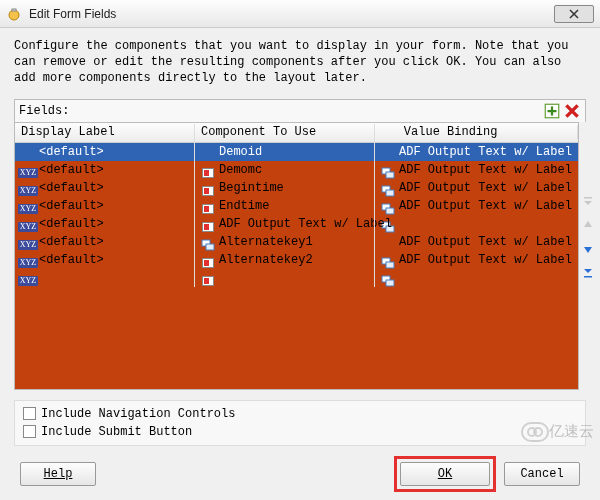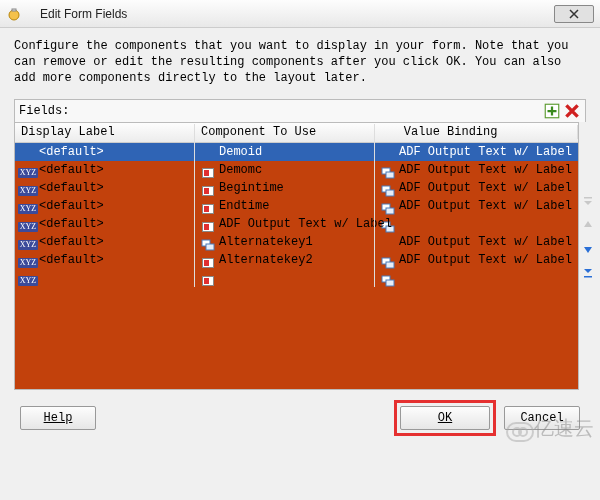--- a/index.html
+++ b/index.html
@@ -14,21 +14,21 @@
   }
   .titlebar {
     height: 28px;
     background: linear-gradient(#fdfdfd, #e8e8e8);
     border-bottom: 1px solid #ccc;
     display: flex;
     align-items: center;
     padding: 0 6px;
     justify-content: space-between;
   }
-  .titlebar .left { display: flex; align-items: center; gap: 18px; }
+  .titlebar .left { display: flex; align-items: center; gap: 7px; }
   .title-icon svg { width: 16px; height: 16px; display: block; }
   .title-text { color: #222; font-family: Tahoma, sans-serif; }
   .close-btn {
     width: 40px; height: 18px;
     background: #e1e1e1;
     border: 1px solid #888;
     border-radius: 2px;
     display: flex; align-items: center; justify-content: center;
     cursor: default;
   }
@@ -151,24 +151,24 @@
   .btn-group-right {
     display: flex; gap: 8px; align-items: center;
   }
   .ok-highlight {
     border: 3px solid #e53030;
     padding: 3px;
   }
   .watermark {
     position: absolute;
     right: 6px; bottom: 58px;
-    display: flex; align-items: flex-end; gap: 0;
+    display: flex; align-items: flex-start; gap: 0;
     opacity: 0.5;
     font-family: "Microsoft YaHei", sans-serif;
-    font-size: 20px; color: #888;
+    font-size: 15px; color: #888;
   }
   .watermark .wm-ico {
     width: 28px; height: 20px;
     border-radius: 10px; border: 2px solid #aaa;
     position: relative;
   }
   .watermark .wm-ico::before, .watermark .wm-ico::after {
     content: ""; position: absolute; width: 6px; height: 6px;
     border: 2px solid #aaa; border-radius: 50%; top: 3px;
   }
@@ -399,20 +399,30 @@
         </span>
       <span class="arr">
           <svg viewBox="0 0 14 14">
             <path d="M7 3 L3 7 L11 7 Z" fill="#2a6fd6" transform="rotate(180 7 5)"></path>
             <rect x="3" y="10" width="8" height="1.5" fill="#2a6fd6"></rect>
           </svg>
         </span>
     </div>
   </div>
 
+  <div class="checks">
+    <div class="chk-row">
+      <span class="chk"></span>
+      <span>Include Navigation Controls</span>
+    </div>
+    <div class="chk-row">
+      <span class="chk"></span>
+      <span>Include Submit Button</span>
+    </div>
+  </div>
 
   <div class="btn-row">
     <div class="btn">
       <span style="text-decoration:underline">Help</span>
     </div>
     <div class="btn-group-right">
       <div class="ok-highlight">
         <div class="btn" style="min-width:90px">
           <span style="text-decoration:underline">OK</span>
         </div>

